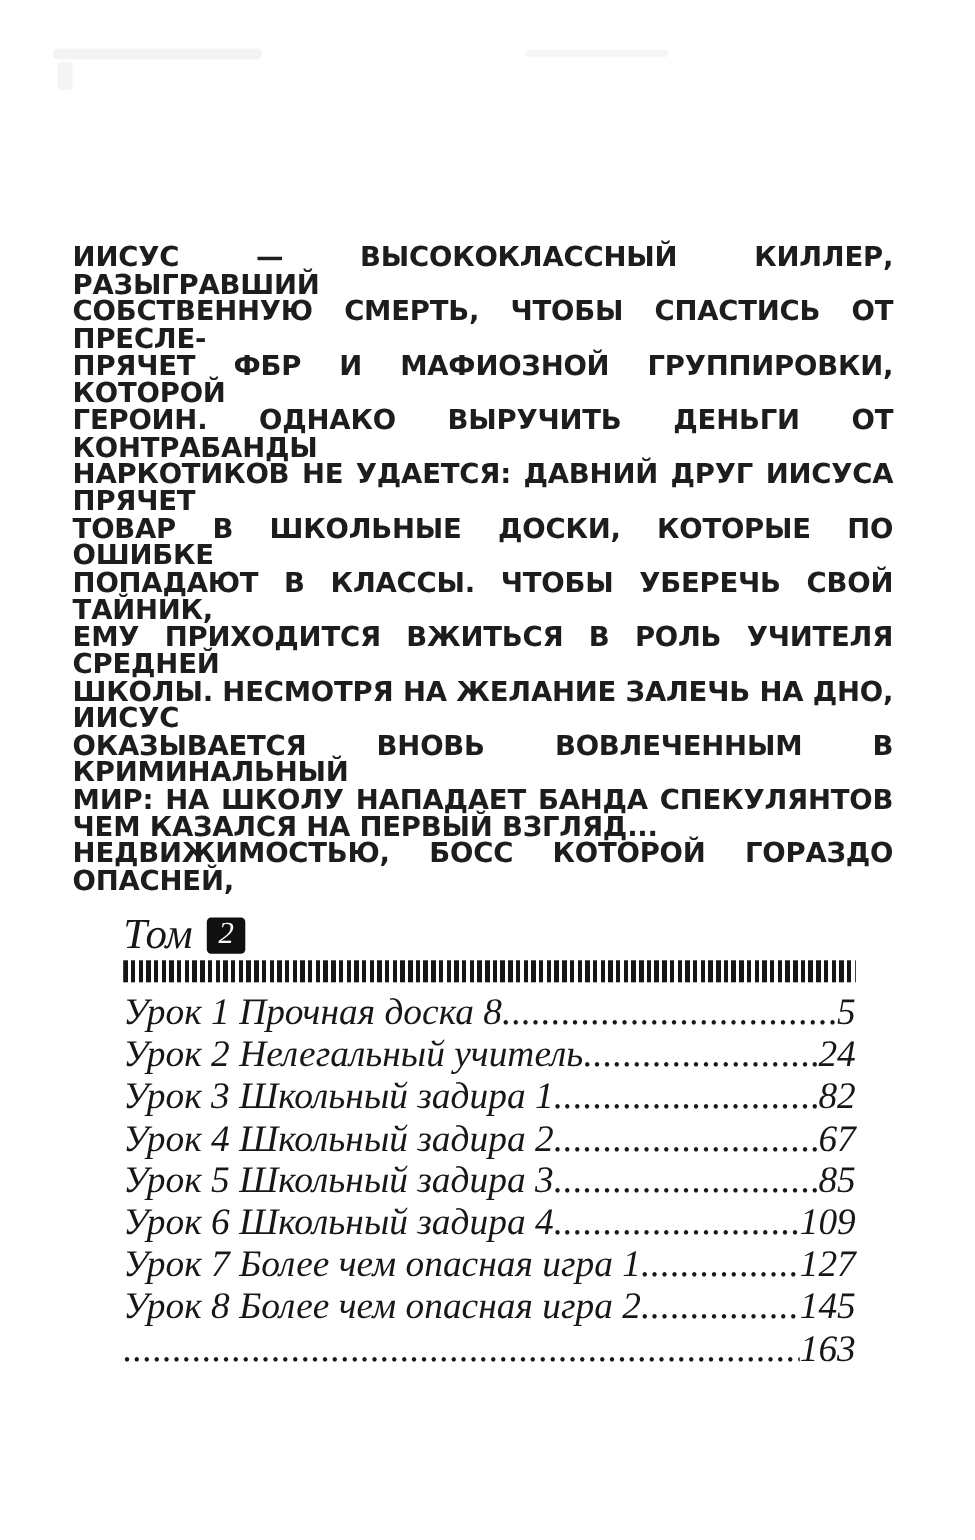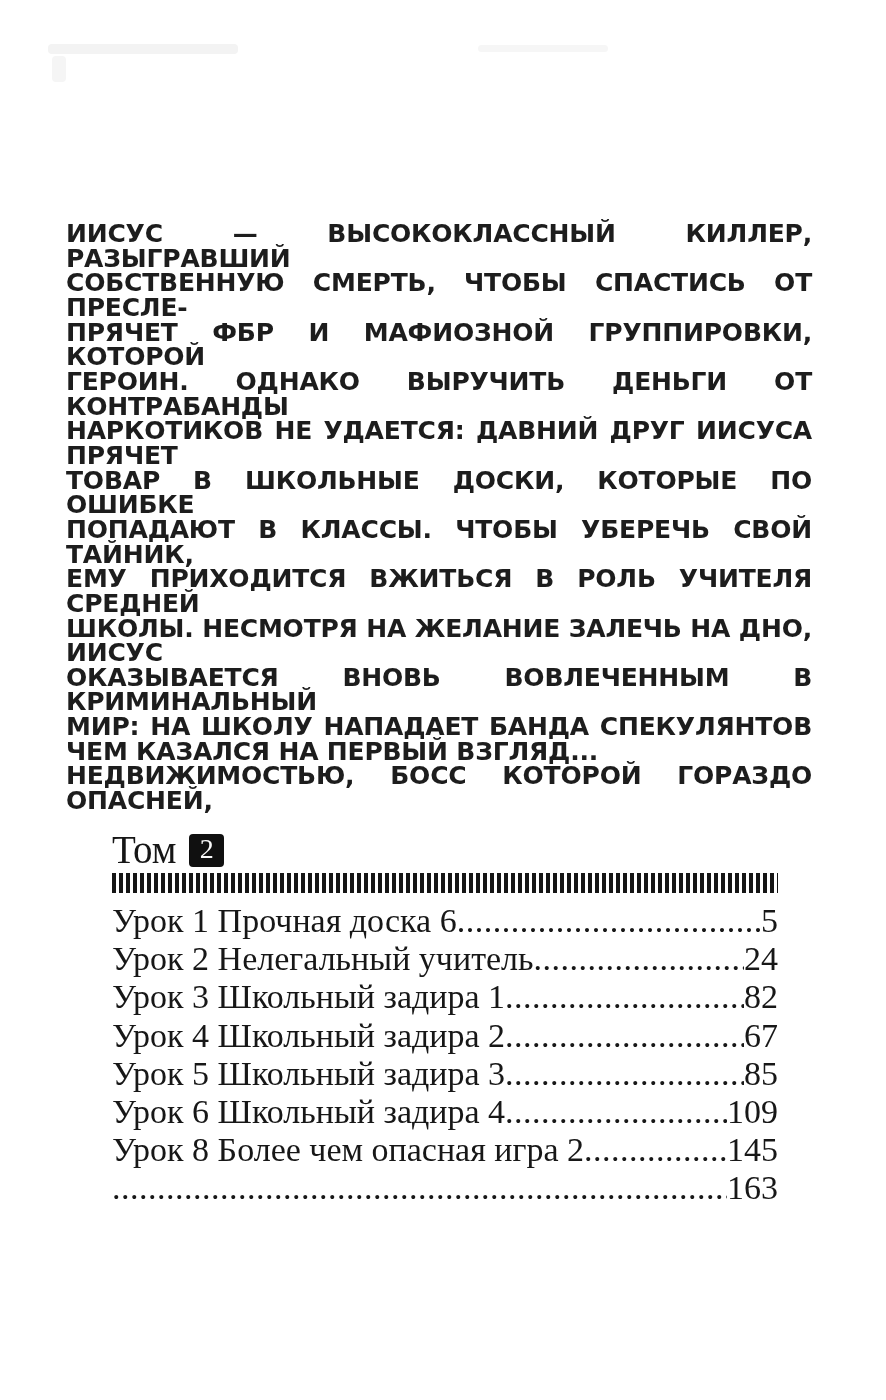--- a/index.html
+++ b/index.html
@@ -17,21 +17,21 @@
   .synopsis{
     position:absolute;left:66px;top:222px;width:746px;
     font-family:"DejaVu Sans",sans-serif;font-weight:700;
     font-size:25px;line-height:24.65px;letter-spacing:-0.2px;
     color:#1d1d1d;
   }
   .syn-line{text-align:justify;text-align-last:justify;}
   .syn-line.last{text-align:justify;text-align-last:left;}
 
   
-  .toc{position:absolute;left:112px;top:830px;width:666px;}
+  .toc{position:absolute;left:112px;top:830px;width:666px;font-style:italic;}
   .volume-header{display:flex;align-items:center;gap:13px;height:40px;}
   .volume-label{
     font-size:39px;line-height:40px;color:#161616;
     font-family:"Liberation Serif",serif;
   }
   .volume-badge{
     width:35px;height:33px;background:#101010;color:#fafafa;
     border-radius:4px;display:flex;align-items:center;justify-content:center;
     font-size:28px;font-family:"Liberation Serif",serif;padding-bottom:2px;
     box-sizing:border-box;
@@ -81,21 +81,21 @@
     </div>
 
   <div class="toc">
     <div class="volume-header">
       <span class="volume-label">Том</span>
       <span class="volume-badge">2</span>
     </div>
     <div class="barcode-divider"></div>
     <div class="toc-rows" id="toc-rows">
         <div class="toc-row">
-          <span class="toc-title">Урок 1 Прочная доска 6</span>
+          <span class="toc-title">Урок 1 Прочная доска 8</span>
           <span class="toc-dots"></span>
           <span class="toc-page">5</span>
         </div>
         <div class="toc-row">
           <span class="toc-title">Урок 2 Нелегальный учитель</span>
           <span class="toc-dots"></span>
           <span class="toc-page">24</span>
         </div>
         <div class="toc-row">
           <span class="toc-title">Урок 3 Школьный задира 1</span>
@@ -111,20 +111,25 @@
           <span class="toc-title">Урок 5 Школьный задира 3</span>
           <span class="toc-dots"></span>
           <span class="toc-page">85</span>
         </div>
         <div class="toc-row">
           <span class="toc-title">Урок 6 Школьный задира 4</span>
           <span class="toc-dots"></span>
           <span class="toc-page">109</span>
         </div>
         <div class="toc-row">
+          <span class="toc-title">Урок 7 Более чем опасная игра 1</span>
+          <span class="toc-dots"></span>
+          <span class="toc-page">127</span>
+        </div>
+        <div class="toc-row">
           <span class="toc-title">Урок 8 Более чем опасная игра 2</span>
           <span class="toc-dots"></span>
           <span class="toc-page">145</span>
         </div>
         <div class="toc-row">
           <span class="toc-dots"></span>
           <span class="toc-page">163</span>
         </div>
       </div>
   </div>

